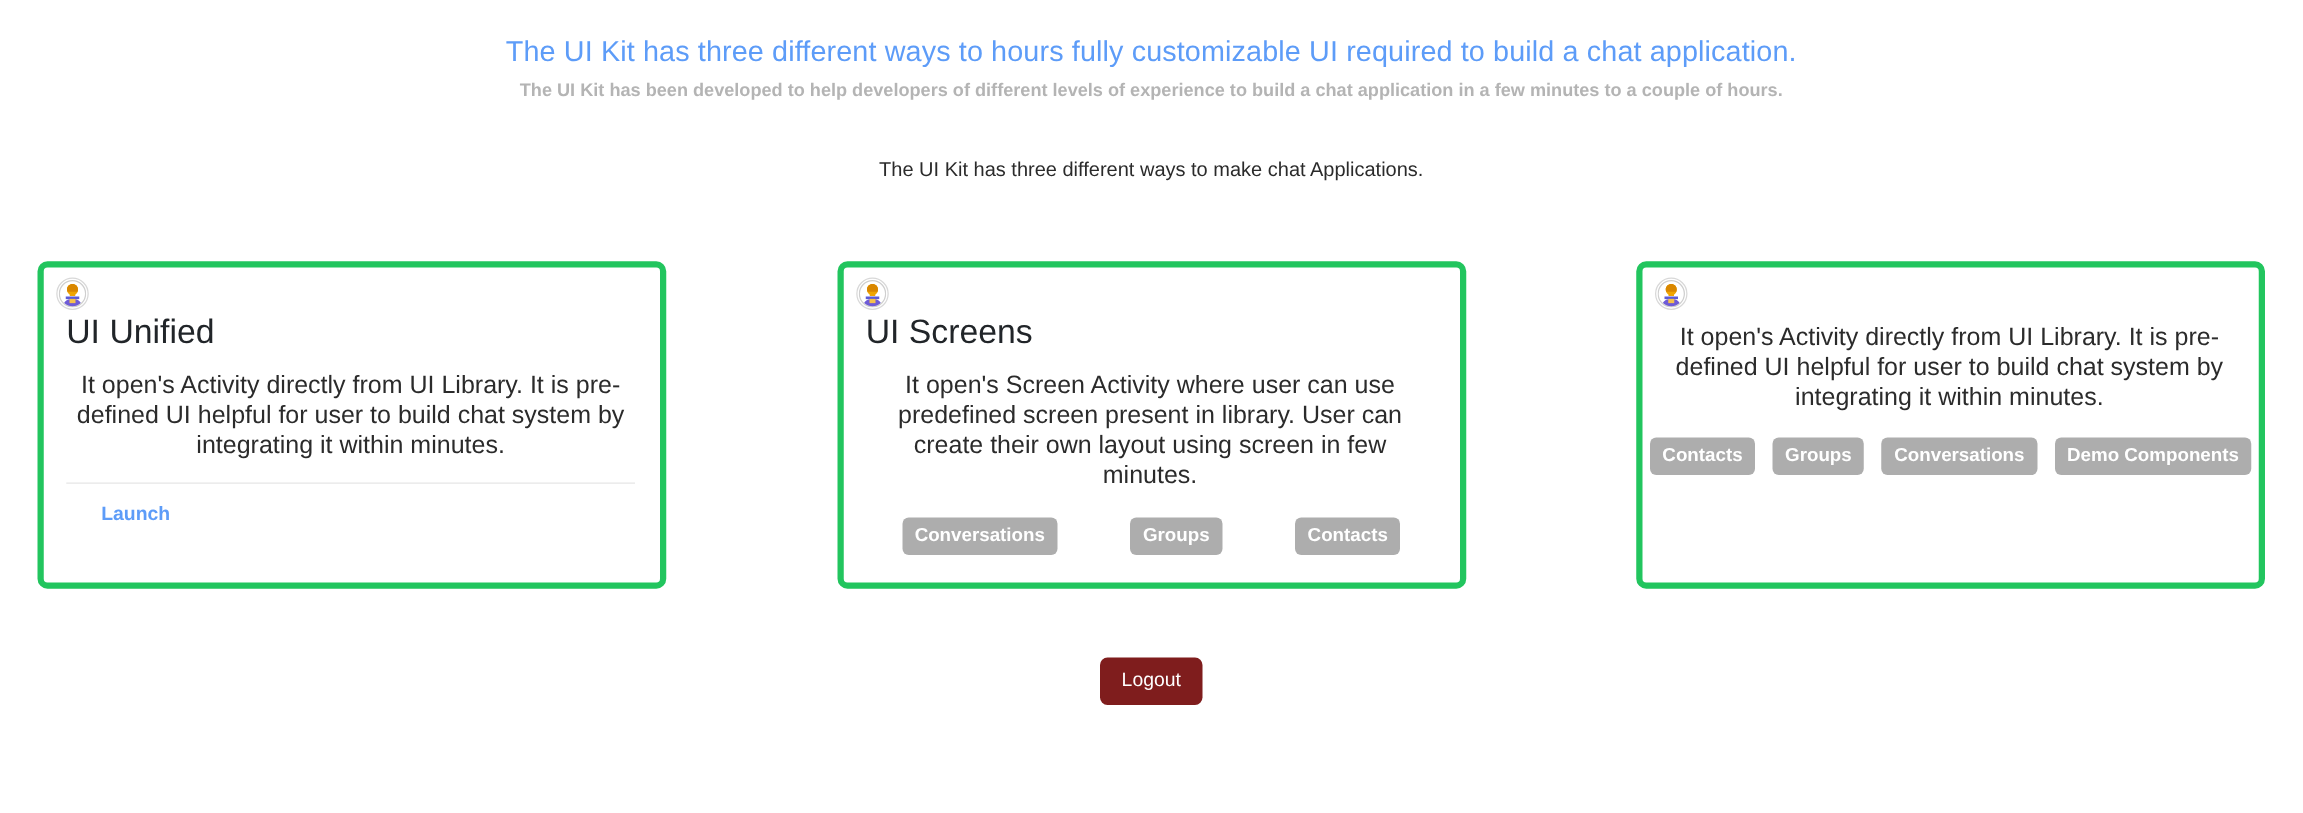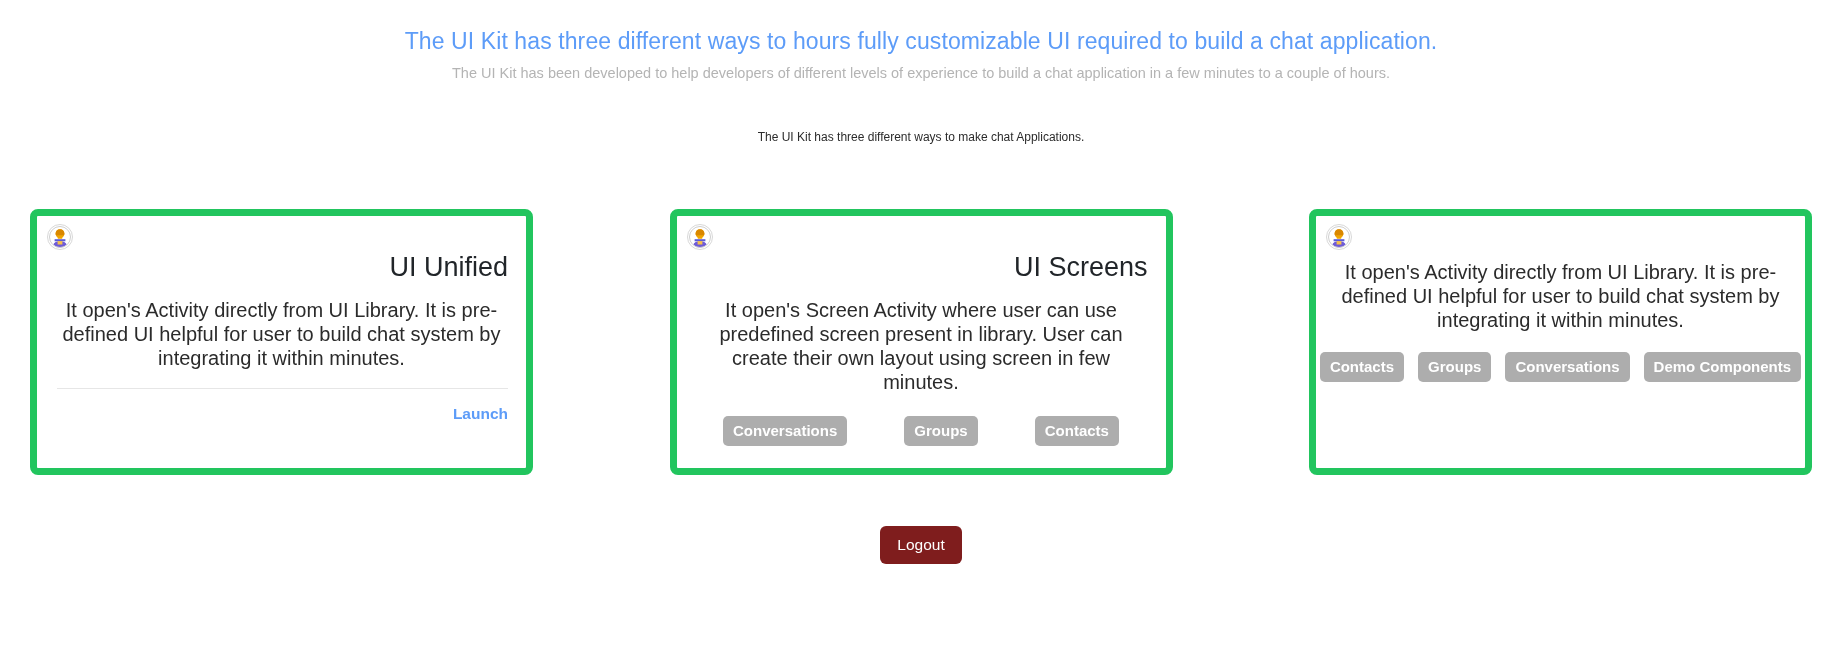--- a/index.html
+++ b/index.html
@@ -30,57 +30,57 @@
     color: #5d9cf8;
     font-size: 23px;
     font-weight: 400;
     line-height: 30px;
     margin: 0;
     letter-spacing: 0.1px;
   }
   .hero-subtitle {
     color: #b4b4b4;
     font-size: 14.5px;
-    font-weight: 400;
+    font-weight: 700;
     line-height: 22px;
     margin: 6px 0 0 0;
   }
 
   
   .section-intro {
     width: 100%;
     text-align: center;
     margin-top: 42px;
     color: #2b2b2b;
-    font-size: 12px;
+    font-size: 16px;
     line-height: 22px;
   }
 
   
   .cards-row {
     position: absolute;
     top: 209px;
     left: 0;
     width: 1842px;
     display: flex;
     justify-content: space-between;
     padding: 0 30px;
   }
 
   .card {
     position: relative;
     width: 503px;
     background: #ffffff;
-    border: 7px solid #22c55e;
+    border: 5px solid #22c55e;
     border-radius: 8px;
     padding: 30px 18px 22px 18px;
     min-height: 222px;
     display: flex;
     flex-direction: column;
-    align-items: flex-end;
+    align-items: flex-start;
   }
 
   .card-avatar {
     position: absolute;
     top: 8px;
     left: 10px;
     width: 26px;
     height: 26px;
     border-radius: 50%;
     border: 1px solid #d8d8d8;

